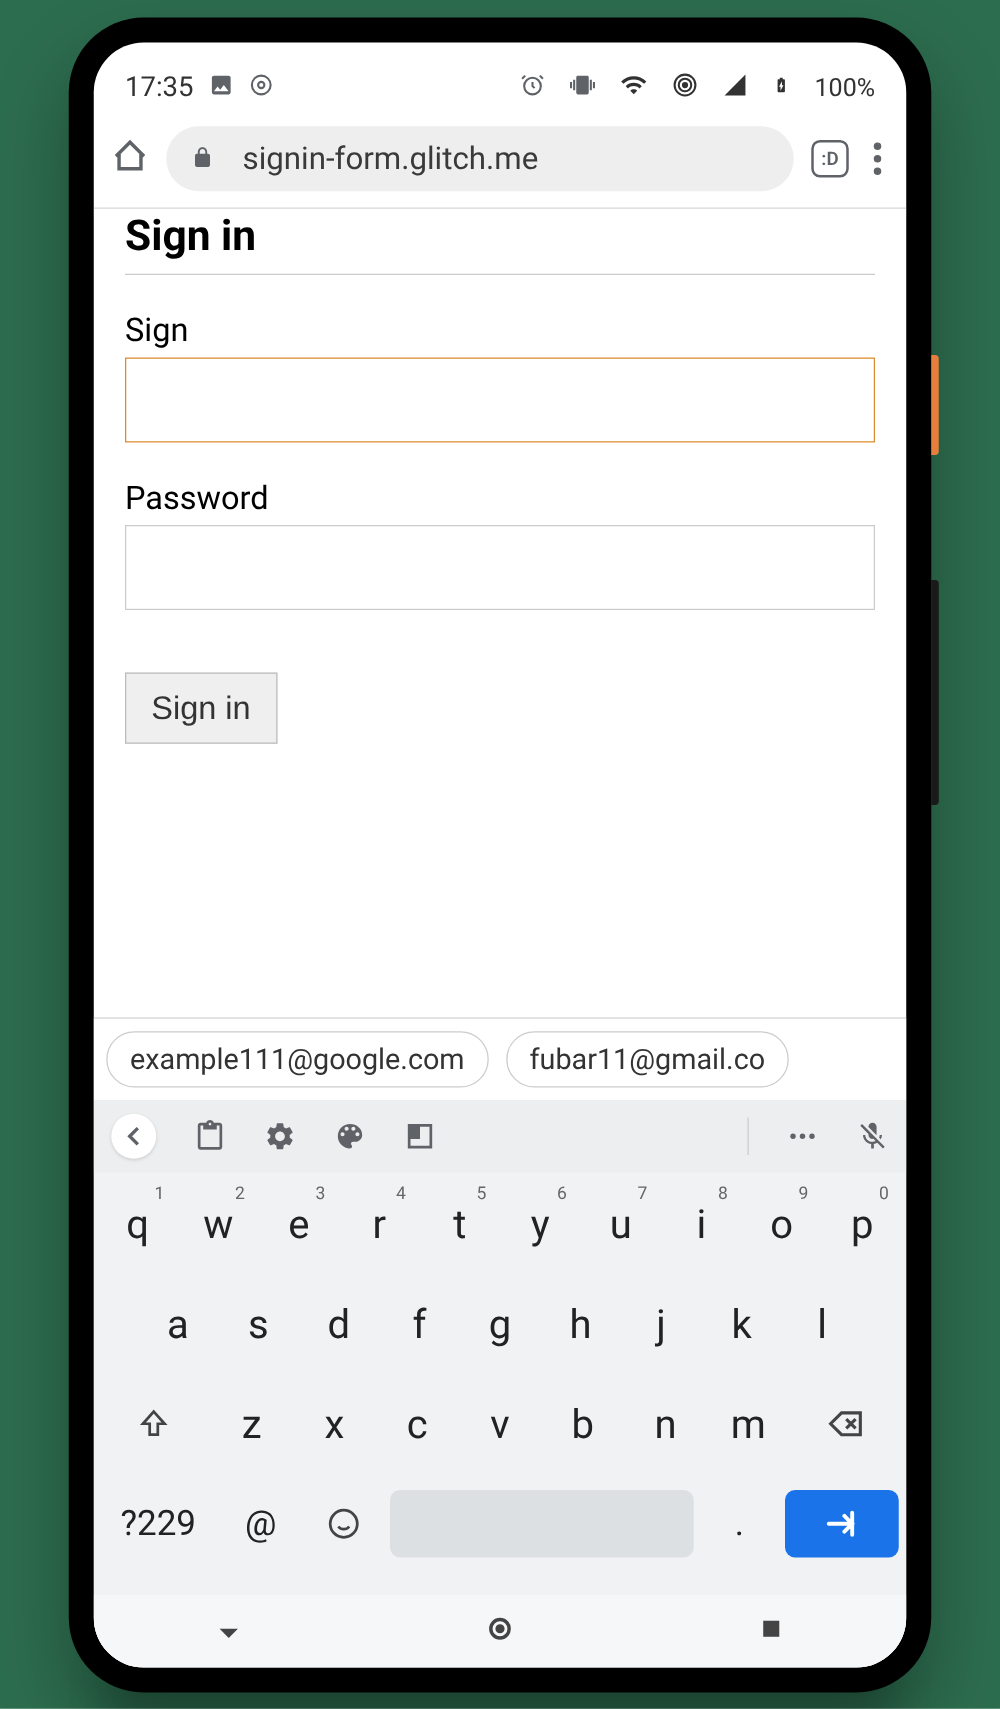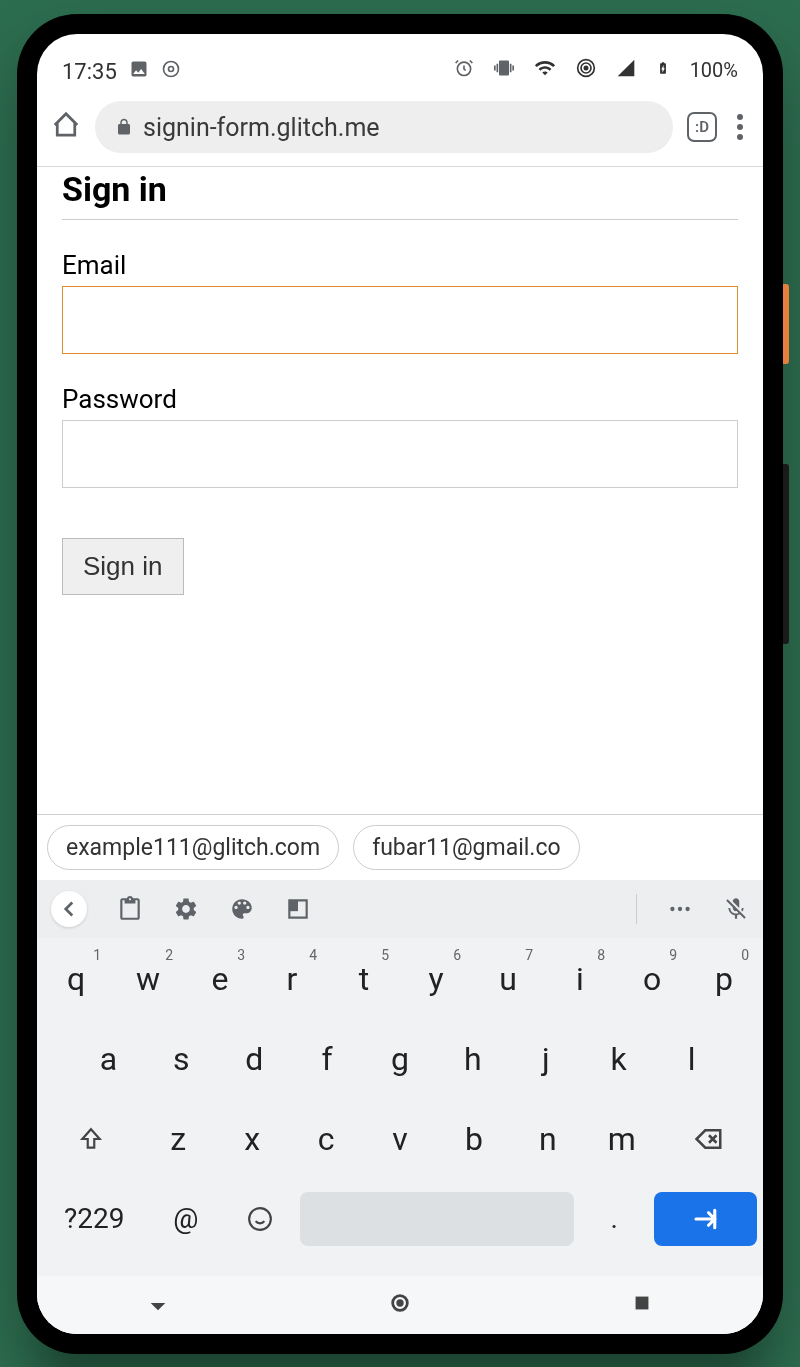--- a/index.html
+++ b/index.html
@@ -6,21 +6,21 @@
     body {
       background: #2d6d4f;
       font-family: -apple-system, Roboto, Arial, sans-serif;
       width: 800px;
       height: 1367px;
       display: flex;
       align-items: center;
       justify-content: center;
     }
     .phone {
-      width: 766px;
+      width: 690px;
       height: 1340px;
       background: #000;
       border-radius: 60px;
       padding: 20px;
       position: relative;
       box-shadow: 0 30px 60px rgba(0,0,0,0.3);
     }
     .phone-btn-right-top {
       position: absolute;
       right: -6px;
@@ -99,21 +99,21 @@
     }
     .home-icon svg { width: 30px; height: 30px; }
     .url-box {
       flex: 1;
       background: #eeeeee;
       border-radius: 40px;
       height: 52px;
       display: flex;
       align-items: center;
       padding: 0 20px;
-      gap: 10px;
+      gap: 23px;
       font-size: 25px;
       color: #3a3a3a;
     }
     .tab-count {
       width: 30px;
       height: 30px;
       border: 2.5px solid #5f6368;
       border-radius: 7px;
       display: flex;
       align-items: center;
@@ -358,32 +358,32 @@
       <div class="menu-dots">
         <span></span>
           <span></span>
           <span></span>
       </div>
     </div>
 
     <div class="page-content">
       <h1 class="page-title">Sign in</h1>
       
-      <label class="field-label">Email</label>
+      <label class="field-label">Sign</label>
       <input class="field-input focused" type="email" value="" style="">
       
       <label class="field-label">Password</label>
       <input class="field-input" type="password" value="" style="">
       
       <button class="signin-btn">Sign in</button>
     </div>
 
     <div class="keyboard-area">
       <div class="suggestions">
-        <div class="suggestion-chip">example111@glitch.com</div>
+        <div class="suggestion-chip">example111@google.com</div>
         <div class="suggestion-chip">fubar11@gmail.co</div>
       </div>
 
       <div class="kb-toolbar">
         <div class="kb-tool-back kb-tool">
           <svg viewBox="0 0 24 24">
               <path d="M15 18l-6-6 6-6" fill="none" stroke="#5f6368" stroke-width="2.5"></path>
             </svg>
         </div>
         <div class="kb-tool">

